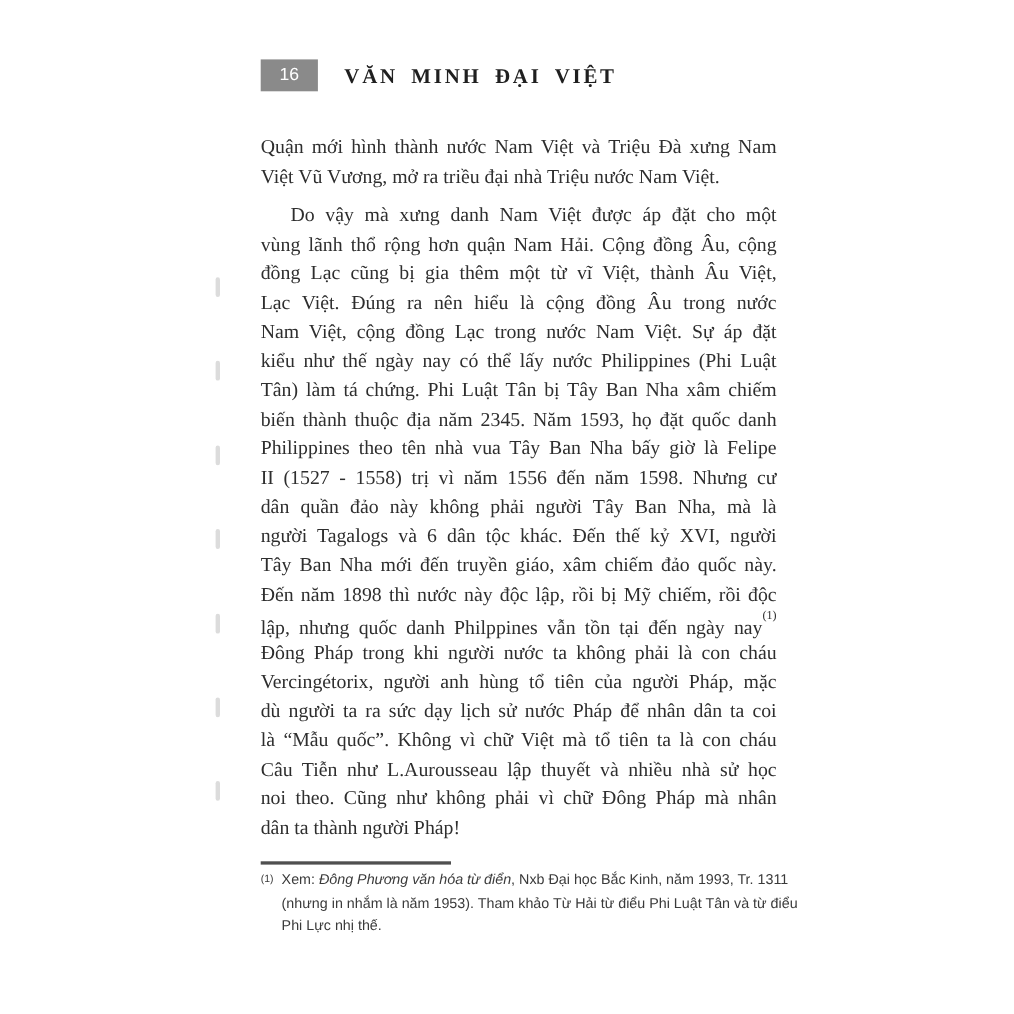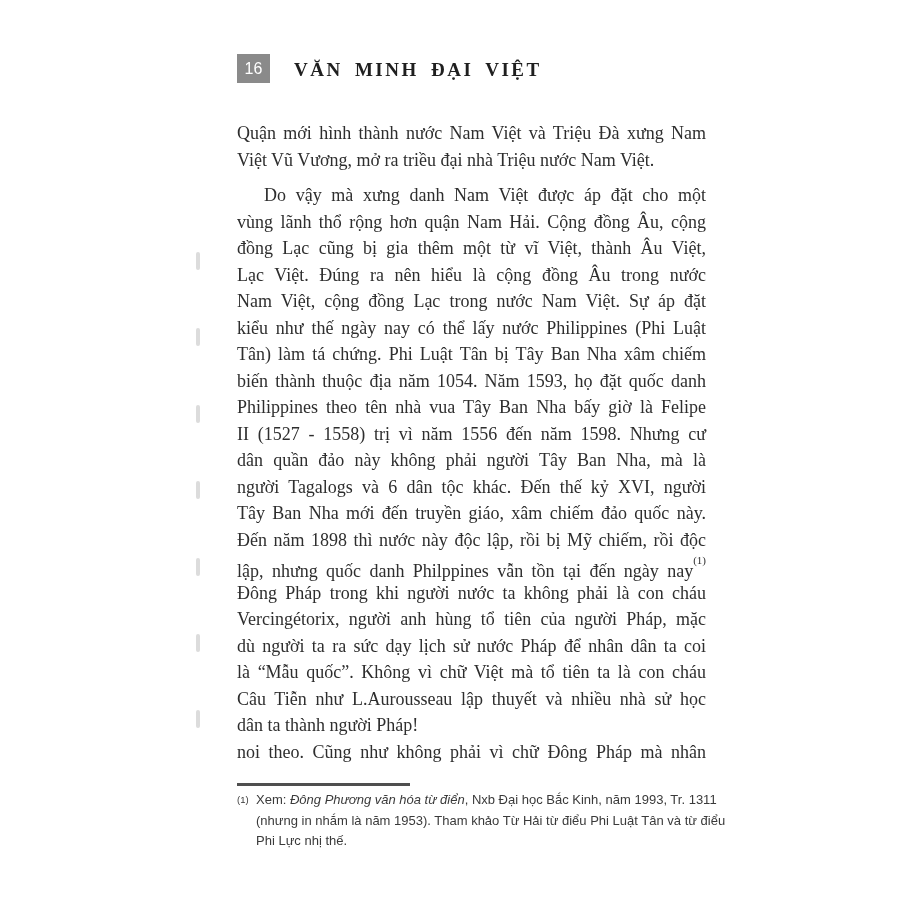--- a/index.html
+++ b/index.html
@@ -8,21 +8,21 @@
     background:#ffffff;
     position:relative;
     overflow:hidden;
     font-family:"Liberation Serif", serif;
   }
   .page { position:absolute; inset:0; }
 
   
   .header { position:absolute; left:237px; top:54px; display:flex; align-items:center; }
   .pagenum-box {
-    width:33px; height:29px;
+    width:52px; height:29px;
     background:#8a8a8a;
     color:#ffffff;
     font-family:"Liberation Sans", sans-serif;
     font-size:16px;
     display:flex; align-items:center; justify-content:center;
   }
   .book-title {
     margin-left:24px;
     font-family:"Liberation Serif", serif;
     font-weight:700;
@@ -93,35 +93,35 @@
       <div class="bline plast">Việt Vũ Vương, mở ra triều đại nhà Triệu nước Nam Việt.</div>
     </div>
     <div class="para2">
       <div class="bline indent">Do vậy mà xưng danh Nam Việt được áp đặt cho một</div>
       <div class="bline">vùng lãnh thổ rộng hơn quận Nam Hải. Cộng đồng Âu, cộng</div>
       <div class="bline">đồng Lạc cũng bị gia thêm một từ vĩ Việt, thành Âu Việt,</div>
       <div class="bline">Lạc Việt. Đúng ra nên hiểu là cộng đồng Âu trong nước</div>
       <div class="bline">Nam Việt, cộng đồng Lạc trong nước Nam Việt. Sự áp đặt</div>
       <div class="bline">kiểu như thế ngày nay có thể lấy nước Philippines (Phi Luật</div>
       <div class="bline">Tân) làm tá chứng. Phi Luật Tân bị Tây Ban Nha xâm chiếm</div>
-      <div class="bline">biến thành thuộc địa năm 1054. Năm 1593, họ đặt quốc danh</div>
+      <div class="bline">biến thành thuộc địa năm 2345. Năm 1593, họ đặt quốc danh</div>
       <div class="bline">Philippines theo tên nhà vua Tây Ban Nha bấy giờ là Felipe</div>
       <div class="bline">II (1527 - 1558) trị vì năm 1556 đến năm 1598. Nhưng cư</div>
       <div class="bline">dân quần đảo này không phải người Tây Ban Nha, mà là</div>
       <div class="bline">người Tagalogs và 6 dân tộc khác. Đến thế kỷ XVI, người</div>
       <div class="bline">Tây Ban Nha mới đến truyền giáo, xâm chiếm đảo quốc này.</div>
       <div class="bline">Đến năm 1898 thì nước này độc lập, rồi bị Mỹ chiếm, rồi độc</div>
       <div class="bline"><span>lập, nhưng quốc danh Philppines vẫn tồn tại đến ngày nay</span><sup class="fnref">(1)</sup></div>
       <div class="bline">Đông Pháp trong khi người nước ta không phải là con cháu</div>
       <div class="bline">Vercingétorix, người anh hùng tổ tiên của người Pháp, mặc</div>
       <div class="bline">dù người ta ra sức dạy lịch sử nước Pháp để nhân dân ta coi</div>
       <div class="bline">là “Mẫu quốc”. Không vì chữ Việt mà tổ tiên ta là con cháu</div>
       <div class="bline">Câu Tiễn như L.Aurousseau lập thuyết và nhiều nhà sử học</div>
+      <div class="bline">noi theo. Cũng như không phải vì chữ Đông Pháp mà nhân</div>
       <div class="bline plast">dân ta thành người Pháp!</div>
-      <div class="bline">noi theo. Cũng như không phải vì chữ Đông Pháp mà nhân</div>
     </div>
   </div>
 
   <div class="separator"></div>
   <div class="footnote">
     <span class="fn-marker">(1)</span>
     <div class="fn-line"><span>Xem: </span><span class="fn-italic">Đông Phương văn hóa từ điển</span><span>, Nxb Đại học Bắc Kinh, năm 1993, Tr. 1311</span></div>
     <div class="fn-line">(nhưng in nhắm là năm 1953). Tham khảo Từ Hải từ điểu Phi Luật Tân và từ điểu</div>
     <div class="fn-line">Phi Lực nhị thế.</div>
   </div>

